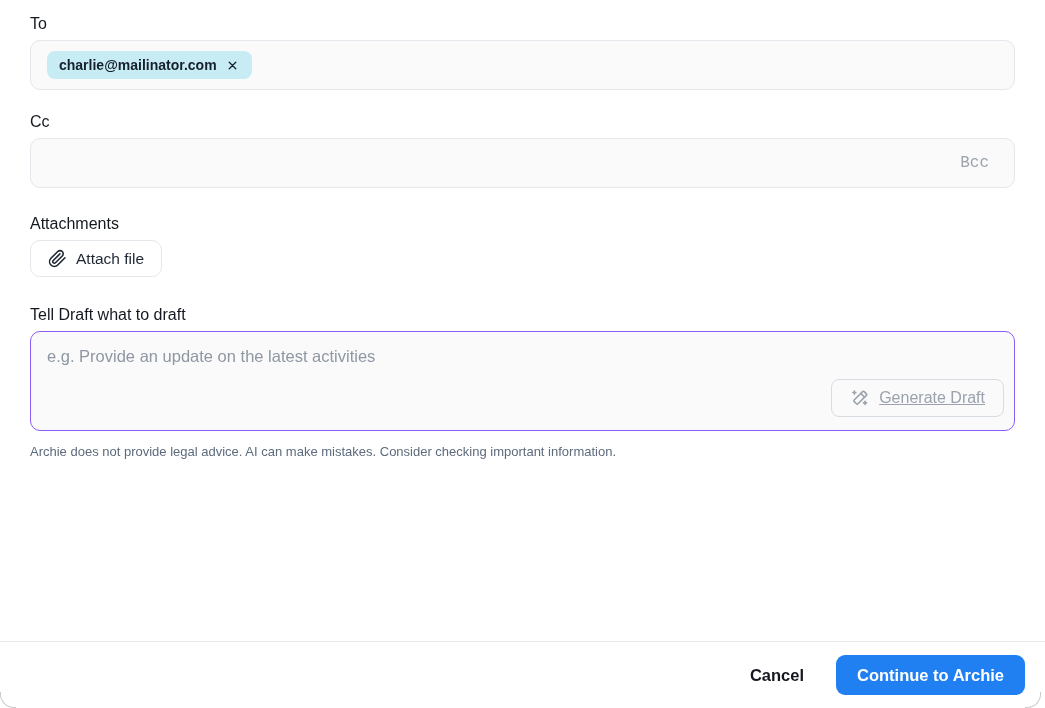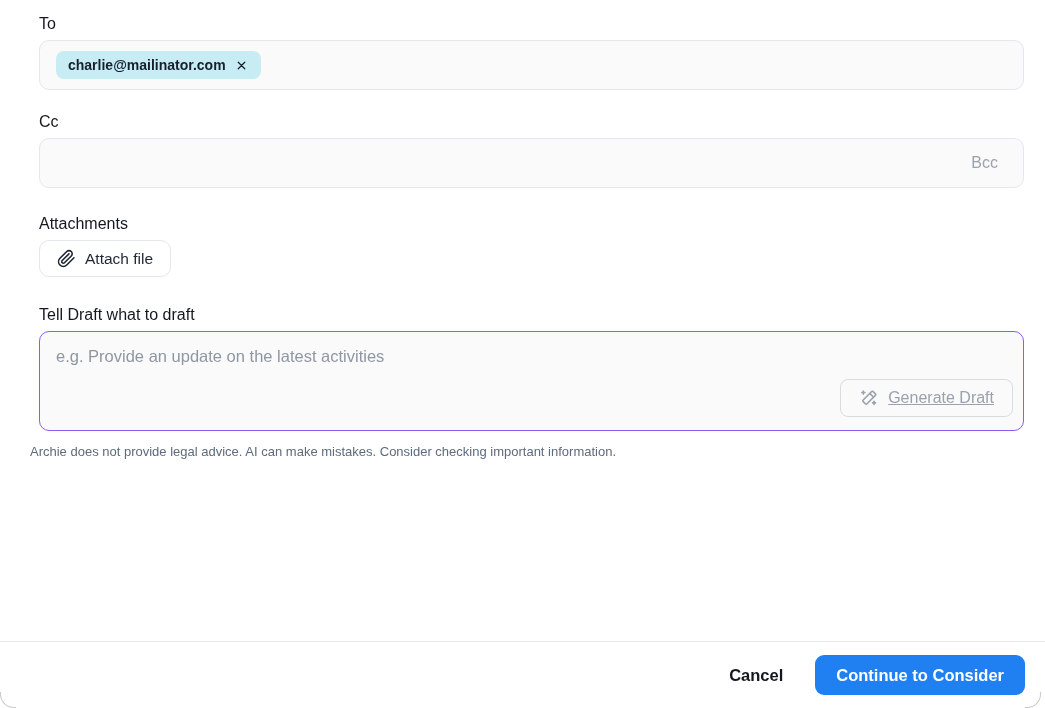--- a/index.html
+++ b/index.html
@@ -26,21 +26,21 @@
     height: 50px;
     background: #fafafa;
     border: 1px solid #e4e7eb;
     border-radius: 10px;
     display: flex;
     align-items: center;
     padding: 8px 16px;
     position: relative;
   }
 
-  .section { margin-top: 22px; margin-left: 9px; }
+  .section { margin-top: 22px; }
   .section.attachments { margin-top: 26px; }
   .section.prompt { margin-top: 28px; }
 
   
   .chip {
     display: inline-flex;
     align-items: center;
     gap: 9px;
     background: #c8ecf4;
     border-radius: 8px;
@@ -66,21 +66,21 @@
   .bcc-toggle {
     position: absolute;
     right: 25px;
     top: 50%;
     transform: translateY(-50%);
     font-size: 16px;
     color: #9ca3af;
     cursor: pointer;
     background: none;
     border: none;
-    font-family: Liberation Sans, sans-serif;
+    font-family: Liberation Mono, monospace;
   }
 
   .attach-btn {
     display: inline-flex;
     align-items: center;
     gap: 9px;
     height: 37px;
     padding: 14px 17px;
     background: #ffffff;
     border: 1px solid #e4e7eb;
@@ -255,17 +255,17 @@
       </button>
     </div>
   </div>
 
   <div class="disclaimer">Archie does not provide legal advice. AI can make mistakes. Consider checking important information.</div>
 
 </div>
 
 <div class="footer">
   <button class="cancel-btn">Cancel</button>
-  <button class="continue-btn">Continue to Consider</button>
+  <button class="continue-btn">Continue to Archie</button>
 </div>
 
 <div class="corner left"></div>
 <div class="corner right"></div>
 
 </body></html>

